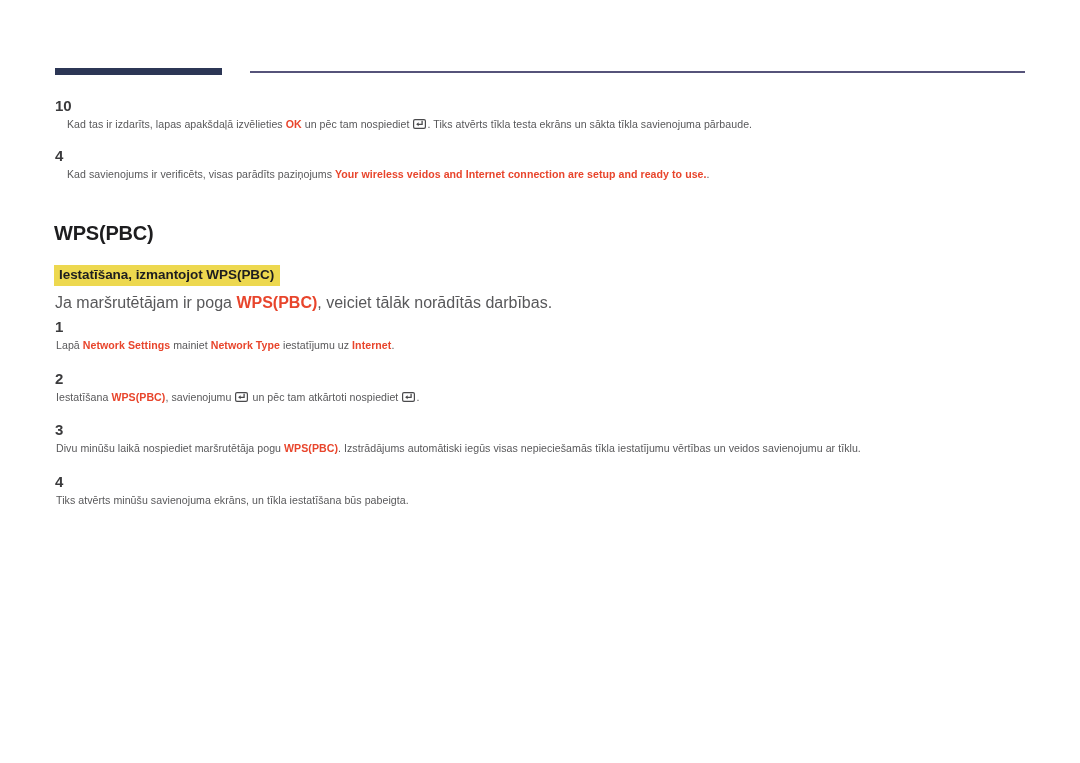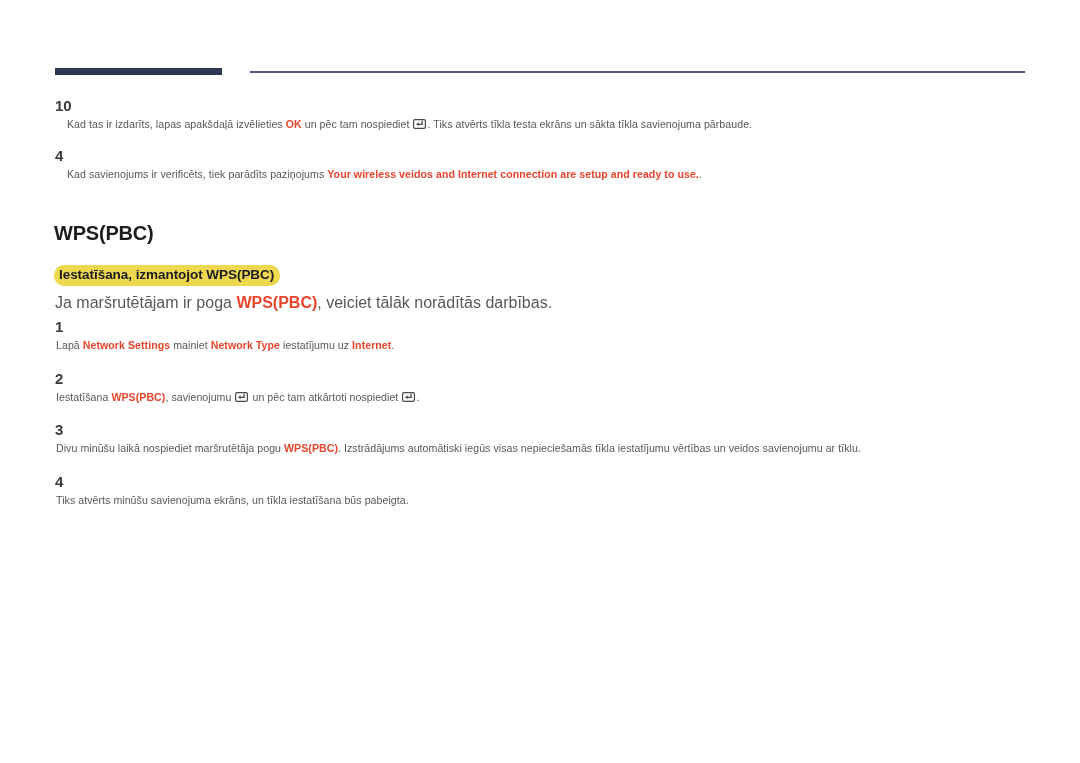--- a/index.html
+++ b/index.html
@@ -103,21 +103,20 @@
   }
   .sub-title {
     display: inline-block;
     background: #edd84f;
     color: #1d1d1f;
     font-size: 13.5px;
     font-weight: bold;
     letter-spacing: -0.05px;
     padding: 2px 6px 3px 5px;
     line-height: 16px;
-    border-radius: 10px;
   }
   .intro-line {
     position: absolute;
     left: 55px;
     top: 295px;
     font-size: 16px;
     line-height: 16px;
     color: #58585a;
   }
 
@@ -153,21 +152,21 @@
       <div class="step">
         <div class="step-num">10</div>
         <div class="step-body"><span>Kad tas ir izdarīts, lapas apakšdaļā izvēlieties </span><span class="em-red">OK</span><span> un pēc tam nospiediet </span><span class="enter-icon"><svg width="13" height="10" viewBox="0 0 13 10" xmlns="http://www.w3.org/2000/svg">
               <rect x="0.6" y="0.6" width="11.8" height="8.8" rx="1.4" ry="1.4" fill="none" stroke="#4a4a4c" stroke-width="1.2"></rect>
               <path d="M9.1 2.3 L9.1 5.3 L4.6 5.3" fill="none" stroke="#4a4a4c" stroke-width="1.3" stroke-linecap="square"></path>
               <path d="M5.6 3.3 L3.2 5.3 L5.6 7.3 Z" fill="#4a4a4c"></path>
             </svg></span><span>. Tiks atvērts tīkla testa ekrāns un sākta tīkla savienojuma pārbaude.</span></div>
       </div>
       <div class="step">
         <div class="step-num">4</div>
-        <div class="step-body"><span>Kad savienojums ir verificēts, tiek parādīts paziņojums </span><span class="em-red">Your wireless veidos and Internet connection are setup and ready to use.</span><span>.</span></div>
+        <div class="step-body"><span>Kad savienojums ir verificēts, visas parādīts paziņojums </span><span class="em-red">Your wireless veidos and Internet connection are setup and ready to use.</span><span>.</span></div>
       </div>
     </div>
 
   <div class="section-title">WPS(PBC)</div>
 
   <div class="sub-title-wrap">
     <span class="sub-title">Iestatīšana, izmantojot WPS(PBC)</span>
   </div>
 
   <div class="intro-line" id="intro-line"><span>Ja maršrutētājam ir poga </span><span class="em-red">WPS(PBC)</span><span>, veiciet tālāk norādītās darbības.</span></div>

